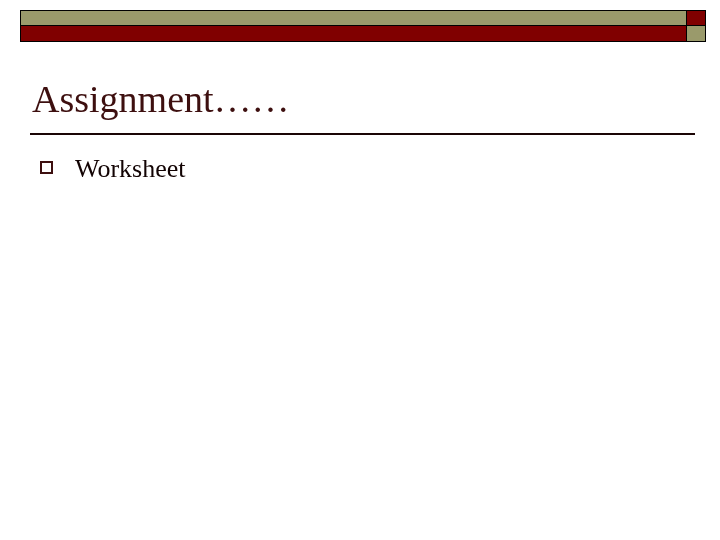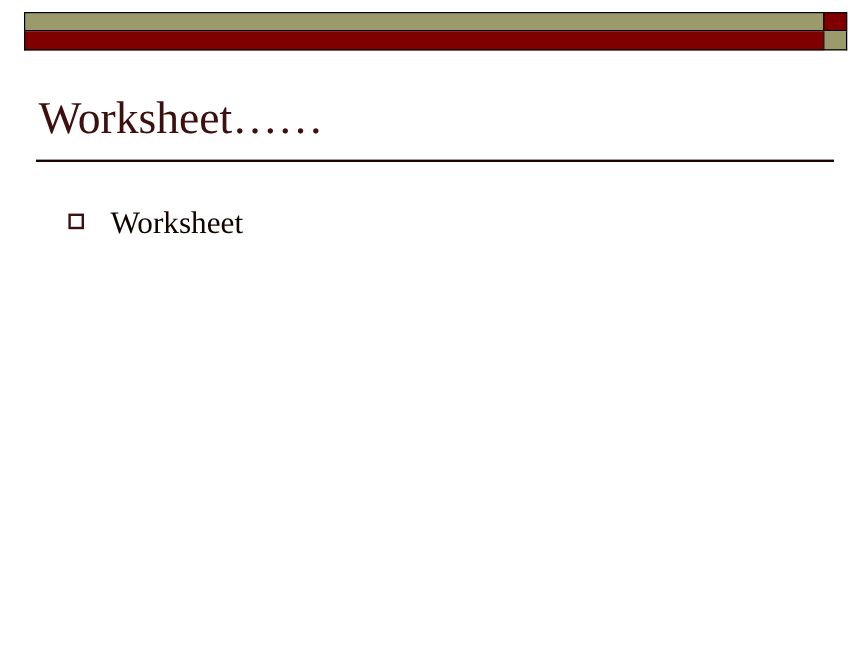--- a/index.html
+++ b/index.html
@@ -103,21 +103,21 @@
     height: 2px;
     background: #1a0505;
   }
 
   
   .body-list {
     position: absolute;
     left: 40px;
     top: 152px;
     width: 640px;
-    margin: 17px;
+    margin: 0;
     padding: 0;
     list-style: none;
   }
   .bullet-row {
     display: flex;
     align-items: flex-start;
     margin-bottom: 8px;
   }
   .bullet-marker {
     flex: 0 0 auto;
@@ -142,21 +142,21 @@
 
 <div class="slide">
 
   <div class="header-banner">
     <div class="bar-top"></div>
     <div class="bar-bottom"></div>
     <div class="accent-top"></div>
     <div class="accent-bottom"></div>
   </div>
 
-  <div class="slide-title">Worksheet……</div>
+  <div class="slide-title">Assignment……</div>
 
   <div class="title-rule"></div>
 
   <ul class="body-list">
     <li class="bullet-row">
       <span class="bullet-marker"></span>
       <span class="bullet-text">Worksheet</span>
     </li>
   </ul>
 

